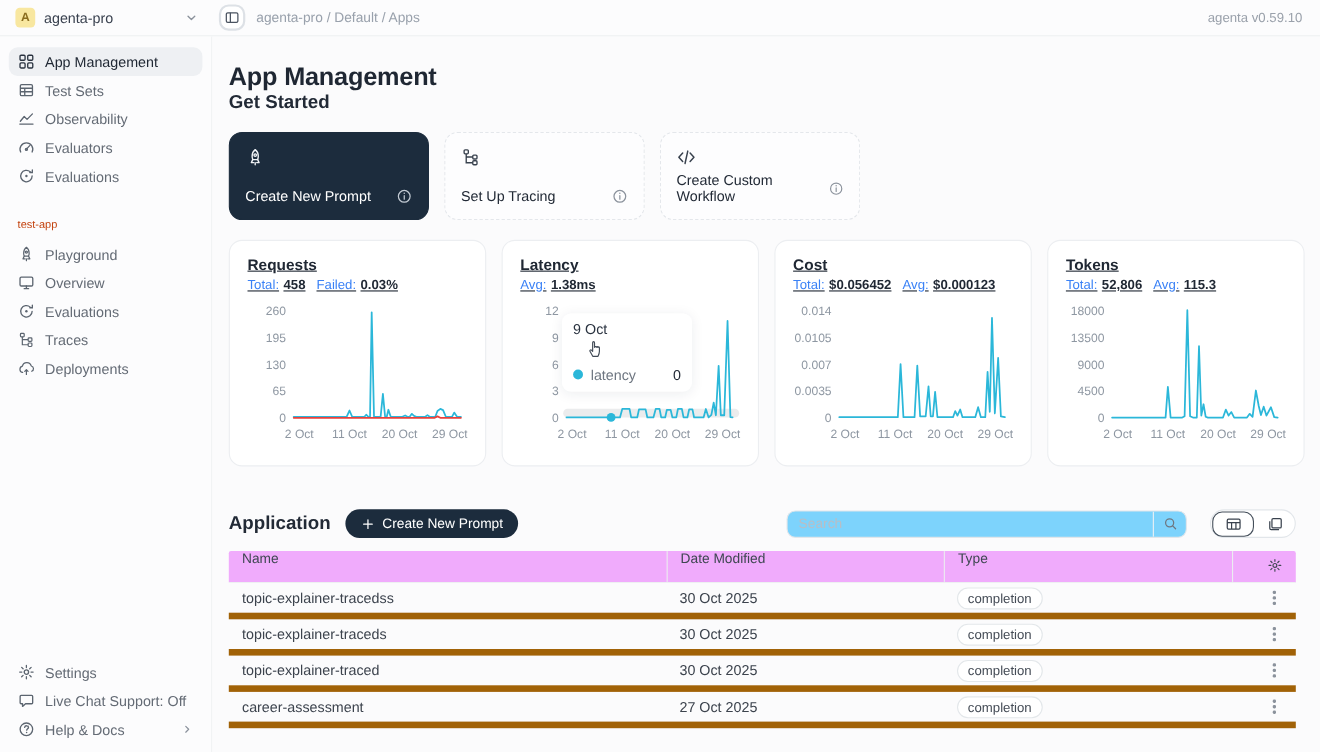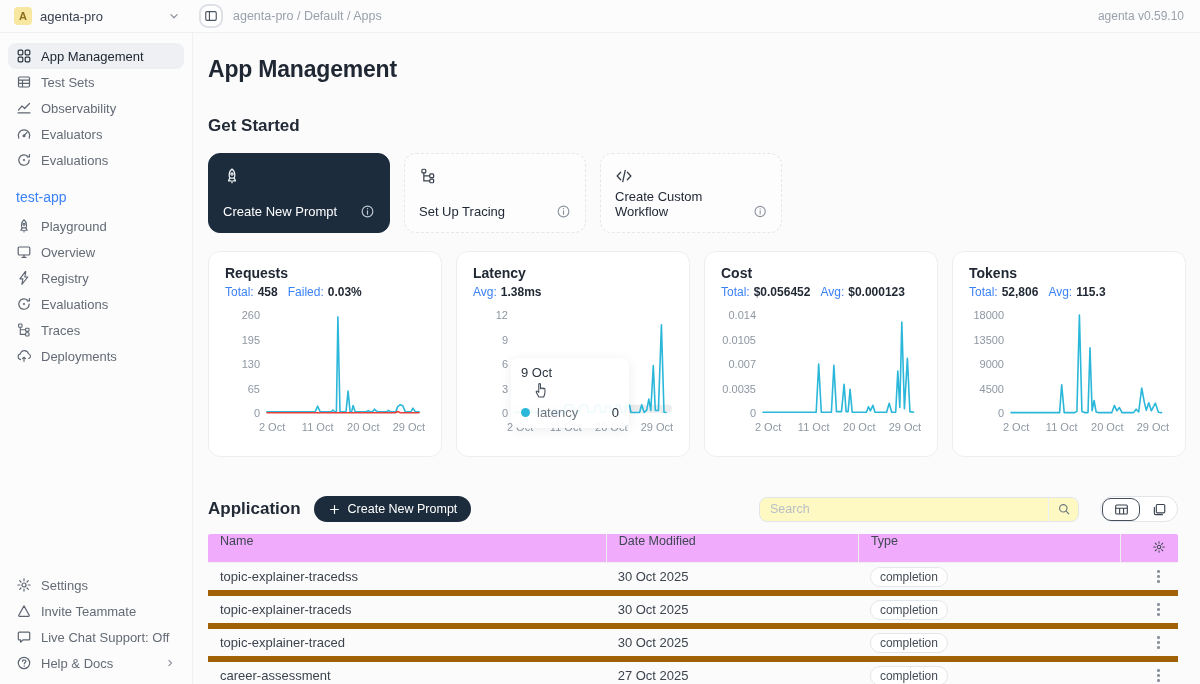--- a/index.html
+++ b/index.html
@@ -26,74 +26,74 @@
 
   
   .sidebar { position:absolute; top:33px; left:0; bottom:0; width:193px;
     background:#fcfcfd; border-right:1px solid #eef0f2; display:flex; flex-direction:column; }
   .side-nav { padding:10px 8px 0 8px; }
   .side-item { height:26px; display:flex; align-items:center; gap:9px; padding:0 8px;
     border-radius:8px; font-size:13px; color:#646b75; cursor:pointer; margin-bottom:0; }
   .side-item .icn { width:16px; height:16px; display:flex; color:#5c6570; flex:0 0 16px; }
   .side-item.active { background:#eef0f3; color:#202834; font-weight:500; }
   .side-item.active .icn { color:#2a3340; }
-  .side-group-label { margin:16px 0 6px 16px; font-size:14px; color:#3b82f6; }
+  .side-group-label { margin:26px 0 6px 16px; font-size:10px; color:#c2410c; }
   .side-footer { margin-top:auto; padding:0 8px 8px 8px;text-align:center; }
   .side-footer .side-item { height:26px; }
   .chev-right { margin-left:auto; color:#8b929c; display:flex; }
 
   
   .main { position:absolute; top:33px; left:193px; right:0; bottom:0; overflow:hidden;
     padding:0 22px 0 15px; background:#fbfbfc; }
   .page-title { margin-top:23px; font-size:23px; font-weight:700; color:#1f2733; letter-spacing:-0.2px; }
   .section-heading { font-size:17px; font-weight:700; color:#222a36; }
-  .gs-heading { margin-top:33px; }
+  .gs-heading { }
 
   .gs-cards { display:flex; gap:14px; margin-top:17px; }
   .gs-card { width:182px; height:80px; border-radius:12px; padding:13px 14px;
     display:flex; flex-direction:column; justify-content:space-between;
     background:#fdfdfe; border:1px dashed #e4e7eb; cursor:pointer; }
   .gs-card.dark { background:#1c2c3d; border:1px solid #1c2c3d; color:#fff; }
   .gs-card .gs-icon { width:18px; height:18px; color:#39424e; }
   .gs-card.dark .gs-icon { color:#f2f5f8; }
-  .gs-row { display:flex; align-items:flex-end; }
+  .gs-row { display:flex; align-items:center; }
   .gs-label { font-size:13px; font-weight:500; color:#222a36; }
   .gs-card.dark .gs-label { color:#fff; }
   .gs-info { margin-left:auto; width:15px; height:15px; color:#8b929c; }
   .gs-card.dark .gs-info { color:#c2cad3; }
 
   
   .metrics-row { display:flex; gap:14px; margin-top:18px; }
   .metric-card { position:relative; width:256px; height:206px; background:#fff;
-    border:1px solid #ecEEF1; border:1px solid #eceef1; border-radius:12px; padding:13px 16px 8px 16px; }
+    border:1px solid #ecEEF1; border:1px solid #eceef1; border-radius:12px; padding:13px 16px 8px 16px;text-decoration:underline; }
   .metric-title { font-size:14px; font-weight:700; color:#20283 4; color:#202834; }
   .metric-stats { margin-top:4px; font-size:12px; display:flex; gap:10px; }
   .stat-label { color:#3b82f6; }
   .stat-value { color:#1f2733; font-weight:700; margin-left:4px; }
   .metric-card svg.chart { display:block; margin-top:6px; }
   .chart text { font-size:11px; fill:#8e97a2; font-family:inherit; }
 
   
   .tooltip { position:absolute; left:54px; top:66px; width:118px; z-index:3;
     background:rgba(255,255,255,0.92); border-radius:8px; padding:7px 10px 8px 10px;
-    box-shadow:0 2px 12px rgba(30,40,60,0.08);margin-top:40px; }
+    box-shadow:0 2px 12px rgba(30,40,60,0.08); }
   .tt-date { font-size:13px; color:#2a3340; }
   .tt-cursor { display:block; margin:1px 0 3px 12px; }
   .tt-row { display:flex; align-items:center; gap:7px; font-size:13px; }
   .tt-dot { width:9px; height:9px; border-radius:50%; flex:0 0 9px; }
   .tt-name { color:#6e7681; }
   .tt-val { margin-left:auto; color:#1f2733; }
 
   
   .app-heading-row { margin-top:39px; display:flex; align-items:center; gap:13px; }
   .create-btn { height:26px; border-radius:14px; background:#1c2c3d; color:#fff; border:none;
     display:flex; align-items:center; gap:7px; padding:0 14px; font-size:12.5px; cursor:pointer;
     font-family:inherit; }
   .create-btn .icn { width:13px; height:13px; display:flex; }
-  .search-wrap { margin-left:auto; width:320px; height:25px; background:#fef9c3; border:1px solid #e2e6ea;
+  .search-wrap { margin-left:auto; width:364px; height:25px; background:#7dd3fc; border:1px solid #e2e6ea;
     border-radius:8px; display:flex; align-items:center; overflow:hidden; }
   .search-wrap input { flex:1; border:none; outline:none; height:100%; padding:0 10px;
     font-size:12.5px; color:#39414f; font-family:inherit; background:transparent; }
   .search-wrap input::placeholder { color:#b8bec6; }
   .search-suffix { width:30px; height:100%; display:flex; align-items:center; justify-content:center;
     color:#6f7781; border-left:1px solid #eef1f4; cursor:pointer; }
   .view-toggle { margin-left:8px; width:78px; height:26px; border:1px solid #e2e6ea; border-radius:13px;
     background:#fff; display:flex; align-items:center; }
   .vt-seg { flex:1; height:24px; display:flex; align-items:center; justify-content:center;
     color:#39424e; cursor:pointer; }
@@ -216,28 +216,20 @@
         <span class="icn">
             <svg class="ic" viewBox="0 0 16 16" fill="none" stroke="currentColor" stroke-width="1.2" stroke-linecap="round">
               <rect x="2.2" y="3" width="11.6" height="8" rx="1.2"></rect>
               <path d="M6 13.4h4M8 11v2.4"></path>
             </svg>
           </span>
         <span>Overview</span>
       </div>
       <div class="side-item">
         <span class="icn">
-            <svg class="ic" viewBox="0 0 16 16" fill="none" stroke="currentColor" stroke-width="1.1" stroke-linejoin="round">
-              <path d="M9.3 1.6 3.9 8.9h3l-1 5.5 5.9-7.4h-3l1-5.4Z"></path>
-            </svg>
-          </span>
-        <span>Registry</span>
-      </div>
-      <div class="side-item">
-        <span class="icn">
             <svg class="ic" viewBox="0 0 16 16" fill="none" stroke="currentColor" stroke-width="1.2" stroke-linecap="round">
               <path d="M13.2 8a5.2 5.2 0 1 1-1.7-3.8"></path>
               <path d="M13.4 2.5v2.3h-2.3"></path>
               <circle cx="8" cy="8" r="1.1" fill="currentColor" stroke="none"></circle>
             </svg>
           </span>
         <span>Evaluations</span>
       </div>
       <div class="side-item">
         <span class="icn">
@@ -263,28 +255,20 @@
 
     <div class="side-footer">
       <div class="side-item">
         <span class="icn">
             <svg class="ic" viewBox="0 0 16 16" fill="none" stroke="currentColor" stroke-width="1.2" stroke-linecap="round">
               <circle cx="8" cy="8" r="2"></circle>
               <path d="M8 1.9v1.9M8 12.2v1.9M1.9 8h1.9M12.2 8h1.9M3.7 3.7l1.3 1.3M11 11l1.3 1.3M12.3 3.7 11 5M5 11l-1.3 1.3"></path>
             </svg>
           </span>
         <span>Settings</span>
-      </div>
-      <div class="side-item">
-        <span class="icn">
-            <svg class="ic" viewBox="0 0 16 16" fill="none" stroke="currentColor" stroke-width="1.2" stroke-linejoin="round">
-              <path d="M8 2.9 2.8 12.2a.8.8 0 0 0 .7 1.2h9a.8.8 0 0 0 .7-1.2L8 2.9Z"></path>
-            </svg>
-          </span>
-        <span>Invite Teammate</span>
       </div>
       <div class="side-item">
         <span class="icn">
             <svg class="ic" viewBox="0 0 16 16" fill="none" stroke="currentColor" stroke-width="1.2" stroke-linejoin="round">
               <path d="M3.2 3.2h9.6a.9.9 0 0 1 .9.9v5.8a.9.9 0 0 1-.9.9H7.2l-2.7 2.4v-2.4H3.2a.9.9 0 0 1-.9-.9V4.1a.9.9 0 0 1 .9-.9Z"></path>
             </svg>
           </span>
         <span>Live Chat Support: Off</span>
       </div>
       <div class="side-item">

